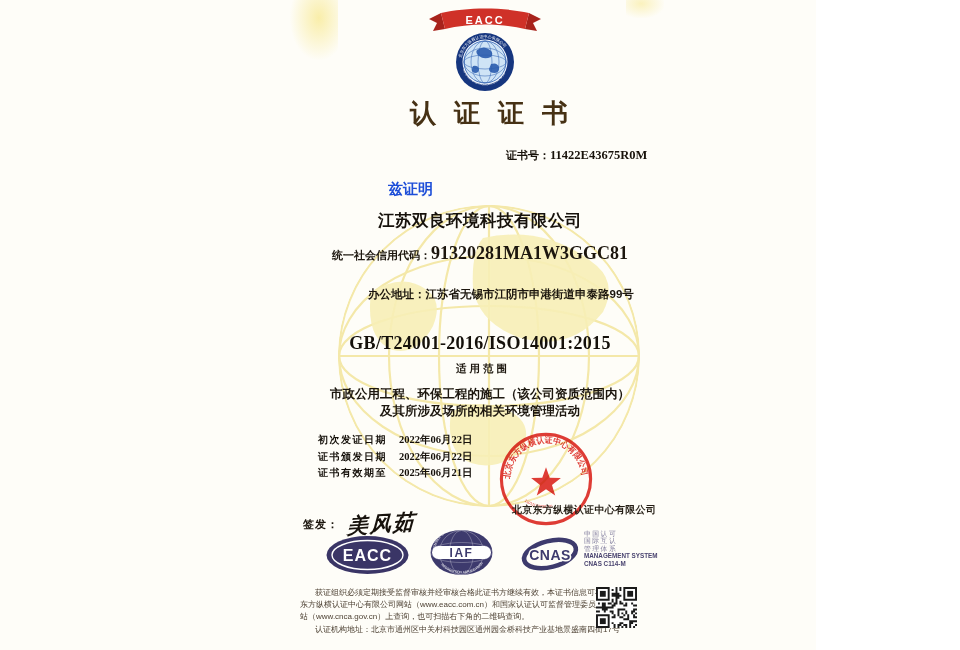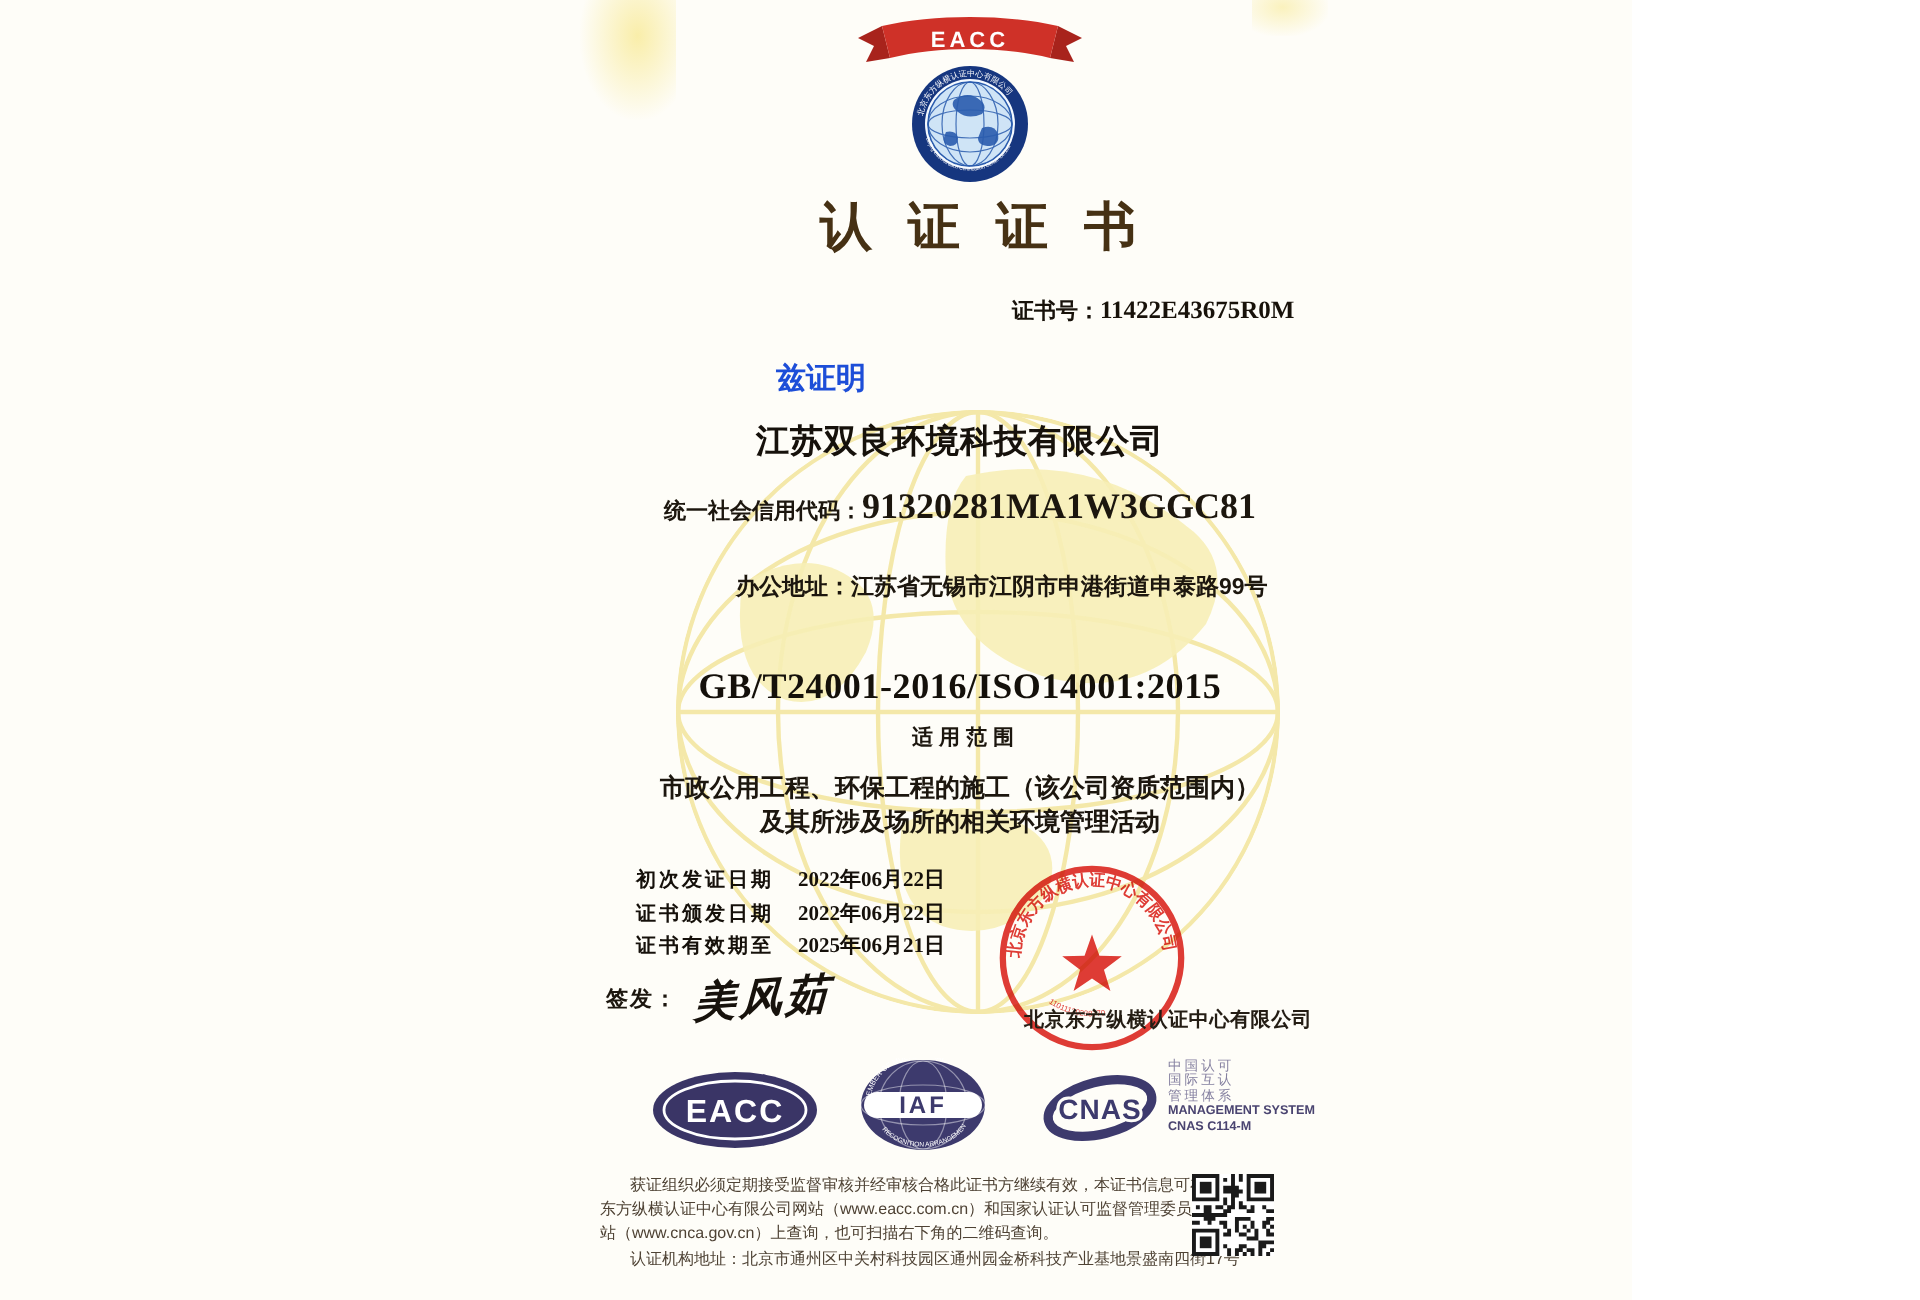--- a/index.html
+++ b/index.html
@@ -43,21 +43,21 @@
   .scope1{top:386px;font-size:12.5px;font-weight:800;}
   .scope2{top:403px;font-size:12.5px;font-weight:800;}
 
   .dates{left:318px;top:432px;font-size:10px;font-weight:700;color:#15100a;}
   .dates .row{height:16.5px;display:flex;align-items:center;font-family:Liberation Serif, serif;}
   .dates .lab{letter-spacing:1.5px;margin-right:12px;}
   .dates .val{font-size:10.5px;}
 
   .seal{left:497px;top:430px;width:98px;height:98px;opacity:.92;mix-blend-mode:multiply;}
 
-  .sign{left:303px;top:485px;display:flex;align-items:flex-end;}
+  .sign{left:303px;top:510px;display:flex;align-items:flex-end;}
   .sign .lab{font-size:11px;font-weight:bold;padding-bottom:6px;letter-spacing:1px;}
   .sign .name{font-size:21px;font-weight:800;font-style:italic;letter-spacing:2px;
     transform:rotate(-4deg) skewX(-6deg);margin-left:8px;color:#17120c;}
 
   .issuer{left:512px;top:503px;font-size:10px;font-weight:800;letter-spacing:.3px;color:#241d14;}
 
   .logo-eacc{left:325px;top:535px;width:85px;height:40px;}
   .logo-iaf{left:429px;top:529px;width:65px;height:47px;}
   .logo-cnas{left:520px;top:533px;width:60px;height:42px;}
 

